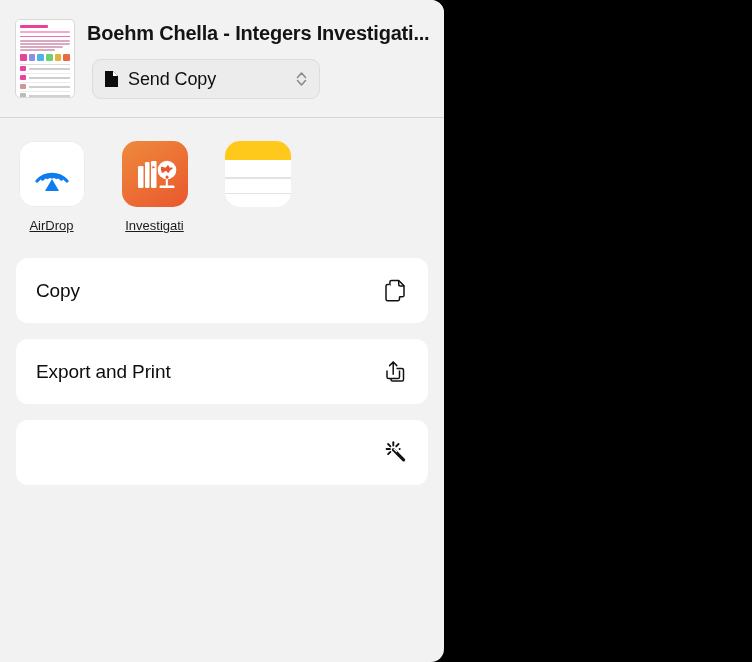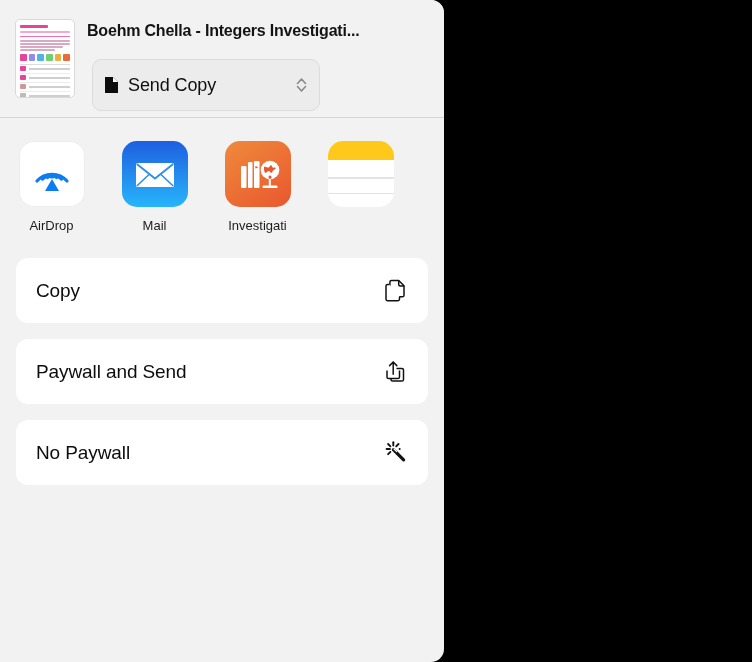--- a/index.html
+++ b/index.html
@@ -43,27 +43,27 @@
   .th-icons{ display:flex; gap:2px; margin:3px 0; }
   .th-icons i{ display:block; width:7px; height:7px; border-radius:1px; }
   .th-tbl{ margin-top:3px; border-top:1px solid #ddd; }
   .th-row{ display:flex; align-items:center; height:9px; border-bottom:1px solid #ececec;}
   .th-row b{ width:6px; height:5px; background:#e8429a; margin-right:3px; border-radius:1px;}
   .th-row s{ flex:1; height:1.5px; background:#cfcfcf; text-decoration:none;}
 
   .doc-title{
     position:absolute; left:87px; top:22px;
     width:345px;
-    font-size:16px; font-weight:bold; color:#141414;
+    font-size:20px; font-weight:bold; color:#141414;
     letter-spacing:-0.2px;
     white-space:nowrap; overflow:hidden;
   }
   .send-copy-btn{
     position:absolute; left:92px; top:59px;
-    width:228px; height:52px;
+    width:228px; height:40px;
     background:#ececec;
     border:1px solid #dcdcdc;
     border-radius:9px;
     display:flex; align-items:center;
     padding:0 11px;
   }
   .send-copy-btn .sc-label{
     font-size:18px; color:#101010; margin-left:9px; letter-spacing:-0.1px;
   }
   .sc-chevrons{ margin-left:auto; display:flex; flex-direction:column; align-items:center; gap:2px;}
@@ -84,21 +84,21 @@
   }
   .app-icon{
     width:66px; height:66px;
     border-radius:15px;
     overflow:hidden;
     display:flex; align-items:center; justify-content:center;
     position:relative;
   }
   .app-label{
     margin-top:11px;
-    font-size:13px; color:#1c1c1c; white-space:nowrap;
+    font-size:13px; color:#1c1c1c; white-space:nowrap;text-decoration:underline;
   }
   .ic-airdrop{ background:#ffffff; box-shadow:0 0 0 1px #ececec inset; }
   .ic-messages{ background:linear-gradient(180deg,#5bf675 0%,#1cc636 100%); }
   .ic-mail{ background:linear-gradient(180deg,#1e5fe0 0%,#27b5fb 100%); }
   .ic-schoolwork{ background:linear-gradient(145deg,#ef8a3c 0%,#e9572e 100%); }
   .ic-notes{ background:#fff; }
   .notes-top{ position:absolute; top:0; left:0; right:0; height:19px; background:#ffc91c;}
   .notes-lines{ position:absolute; top:22px; left:0; right:0; bottom:0; }
   .notes-lines div{ height:1.5px; background:#e3e3e3; margin-top:14px;}
 
@@ -198,30 +198,20 @@
             <path d="M19.5 27.5 A7.5 7.5 0 0 1 28.5 27.5"></path>
           </g>
           <circle cx="24" cy="26" r="2.6" fill="#0c7cf3"></circle>
           <path d="M24 29 L31 41 H17 Z" fill="#0c7cf3"></path>
         </svg>
       </div>
       <div class="app-label">AirDrop</div>
     </div>
 
 
-    <div class="app">
-      <div class="app-icon ic-mail">
-        <svg width="46" height="46" viewBox="0 0 46 46">
-          <rect x="4" y="12" width="38" height="24" rx="1.5" fill="#fff"></rect>
-          <path d="M4.8 13 L23 27.5 L41.2 13" fill="none" stroke="#2b8fea" stroke-width="1.8"></path>
-          <path d="M4.8 35 L17 23.5 M41.2 35 L29 23.5" fill="none" stroke="#2b8fea" stroke-width="1.6"></path>
-        </svg>
-      </div>
-      <div class="app-label">Mail</div>
-    </div>
 
     <div class="app">
       <div class="app-icon ic-schoolwork">
         <svg width="50" height="50" viewBox="0 0 50 50">
           <g fill="#fff">
             <rect x="8" y="17" width="5.5" height="22" rx="1.2"></rect>
             <rect x="15" y="13" width="4.5" height="26" rx="1.2"></rect>
             <rect x="21" y="12" width="5.5" height="27" rx="1.2"></rect>
           </g>
           <path d="M22.4 17 l3 1.2 -3 1.2 z" fill="#e9572e"></path>
@@ -260,35 +250,34 @@
             <path d="M9.5 3.5 h7.2 l5.3 5.3 v9.4 a1.6 1.6 0 0 1 -1.6 1.6 h-10.9 a1.6 1.6 0 0 1 -1.6 -1.6 v-13.1 a1.6 1.6 0 0 1 1.6 -1.6 z" fill="#fff" stroke="#111" stroke-width="1.5" stroke-linejoin="round"></path>
             <path d="M16.7 3.5 v4 a1.5 1.5 0 0 0 1.5 1.5 h4" fill="none" stroke="#111" stroke-width="1.5" stroke-linejoin="round"></path>
             <path d="M17.5 19.8 v2.3 a1.6 1.6 0 0 1 -1.6 1.6 h-10.3 a1.6 1.6 0 0 1 -1.6 -1.6 v-13.1 a1.6 1.6 0 0 1 1.6 -1.6 h1.9" fill="#fff" stroke="#111" stroke-width="1.5" stroke-linejoin="round"></path>
           </svg>
         </span>
       </div>
     </div>
 
     <div class="card">
       <div class="row">
-        <span class="row-label">Paywall and Send</span>
+        <span class="row-label">Export and Print</span>
         <span class="row-icon">
           <svg width="27" height="27" viewBox="0 0 27 27">
             <path d="M17.5 12.5 v6.5 a1.6 1.6 0 0 1 -1.6 1.6 h-9.3 a1.6 1.6 0 0 1 -1.6 -1.6 v-6.5" fill="#fff" stroke="#111" stroke-width="1.5" stroke-linejoin="round"></path>
             <path d="M11.2 16.2 v-12" fill="none" stroke="#111" stroke-width="1.5" stroke-linecap="round"></path>
             <path d="M7.6 7.6 L11.2 4 L14.8 7.6" fill="none" stroke="#111" stroke-width="1.5" stroke-linecap="round" stroke-linejoin="round"></path>
             <path d="M14.5 10.5 h5.4 a1.6 1.6 0 0 1 1.6 1.6 v9.3 a1.6 1.6 0 0 1 -1.6 1.6 h-9.3 a1.6 1.6 0 0 1 -1.6 -1.6 v-1.3" fill="none" stroke="#111" stroke-width="1.5" stroke-linejoin="round"></path>
           </svg>
         </span>
       </div>
     </div>
 
     <div class="card">
       <div class="row">
-        <span class="row-label">No Paywall</span>
         <span class="row-icon">
           <svg width="27" height="27" viewBox="0 0 27 27">
             <g stroke="#111" stroke-width="1.9" stroke-linecap="round">
               <path d="M11.3 3.2 v3.3"></path>
               <path d="M4.6 10 h3.3"></path>
               <path d="M6.1 5 l2.3 2.3"></path>
               <path d="M16.5 5 l-2.3 2.3"></path>
               <path d="M6.1 15.2 l2.3 -2.3"></path>
               <path d="M17.6 10 h0.1"></path>
             </g>

